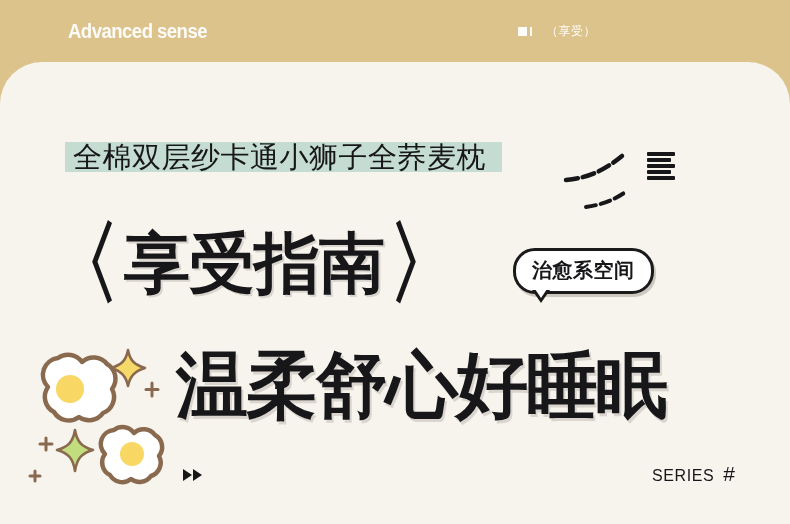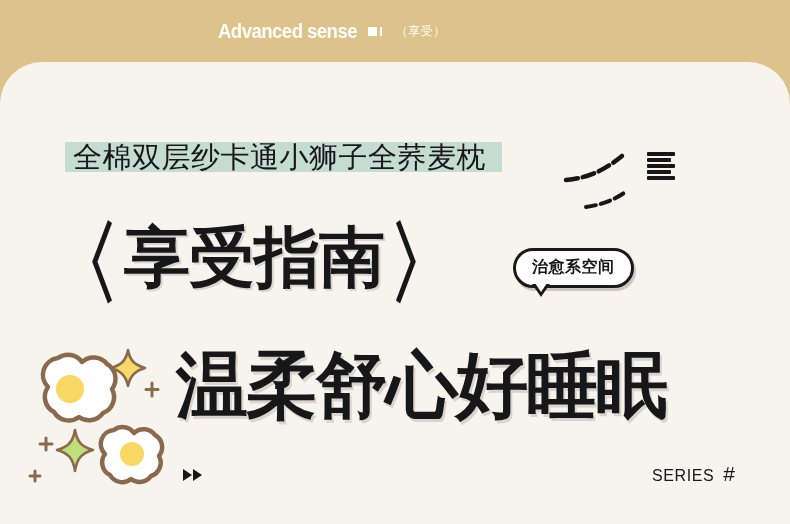--- a/index.html
+++ b/index.html
@@ -23,21 +23,21 @@
   }
 
   
   .banner {
     position: absolute;
     left: 0; top: 0;
     width: 648px;
     height: 62px;
     display: flex;
     align-items: center;
-    justify-content: center;
+    justify-content: space-between;
     padding: 0 52px 0 68px;
     box-sizing: border-box;
   }
   .brand {
     color: #fdfcf8;
     font-family: "Liberation Sans", sans-serif;
     font-weight: bold;
     font-size: 20px;
     letter-spacing: -0.6px;
     transform: scaleX(0.93);
@@ -146,21 +146,21 @@
   }
   .bracket {
     font-size: 72px;
     color: #17171a;
     font-weight: bold;
     line-height: 1;
     font-family: "DejaVu Sans", sans-serif;
     transform: scaleY(1.25);
   }
   .hl-text {
-    font-family: Liberation Mono, monospace;
+    font-family: Liberation Sans, sans-serif;
     font-weight: bold;
     font-size: 66px;
     line-height: 1;
     color: #17171a;
     letter-spacing: -1px;
     text-shadow: 2px 2px 0 rgba(160,155,145,0.35);
     white-space: nowrap;
   }
 
   
@@ -170,21 +170,21 @@
     top: 186px;         
     background: #ffffff;
     border: 3px solid #1a1a1a;
     border-radius: 22px;
     padding: 6px 16px 7px 16px;
     box-shadow: 2px 3px 0 rgba(150,146,136,0.45);
   }
   .bubble-text {
     font-family: "DejaVu Sans", "Liberation Sans", sans-serif;
     font-weight: bold;
-    font-size: 16px;
+    font-size: 20px;
     color: #17171a;
     white-space: nowrap;
     letter-spacing: 0.5px;
   }
   .bubble-tail {
     position: absolute;
     left: 16px;
     bottom: -12px;
     width: 0; height: 0;
     border-left: 9px solid transparent;

